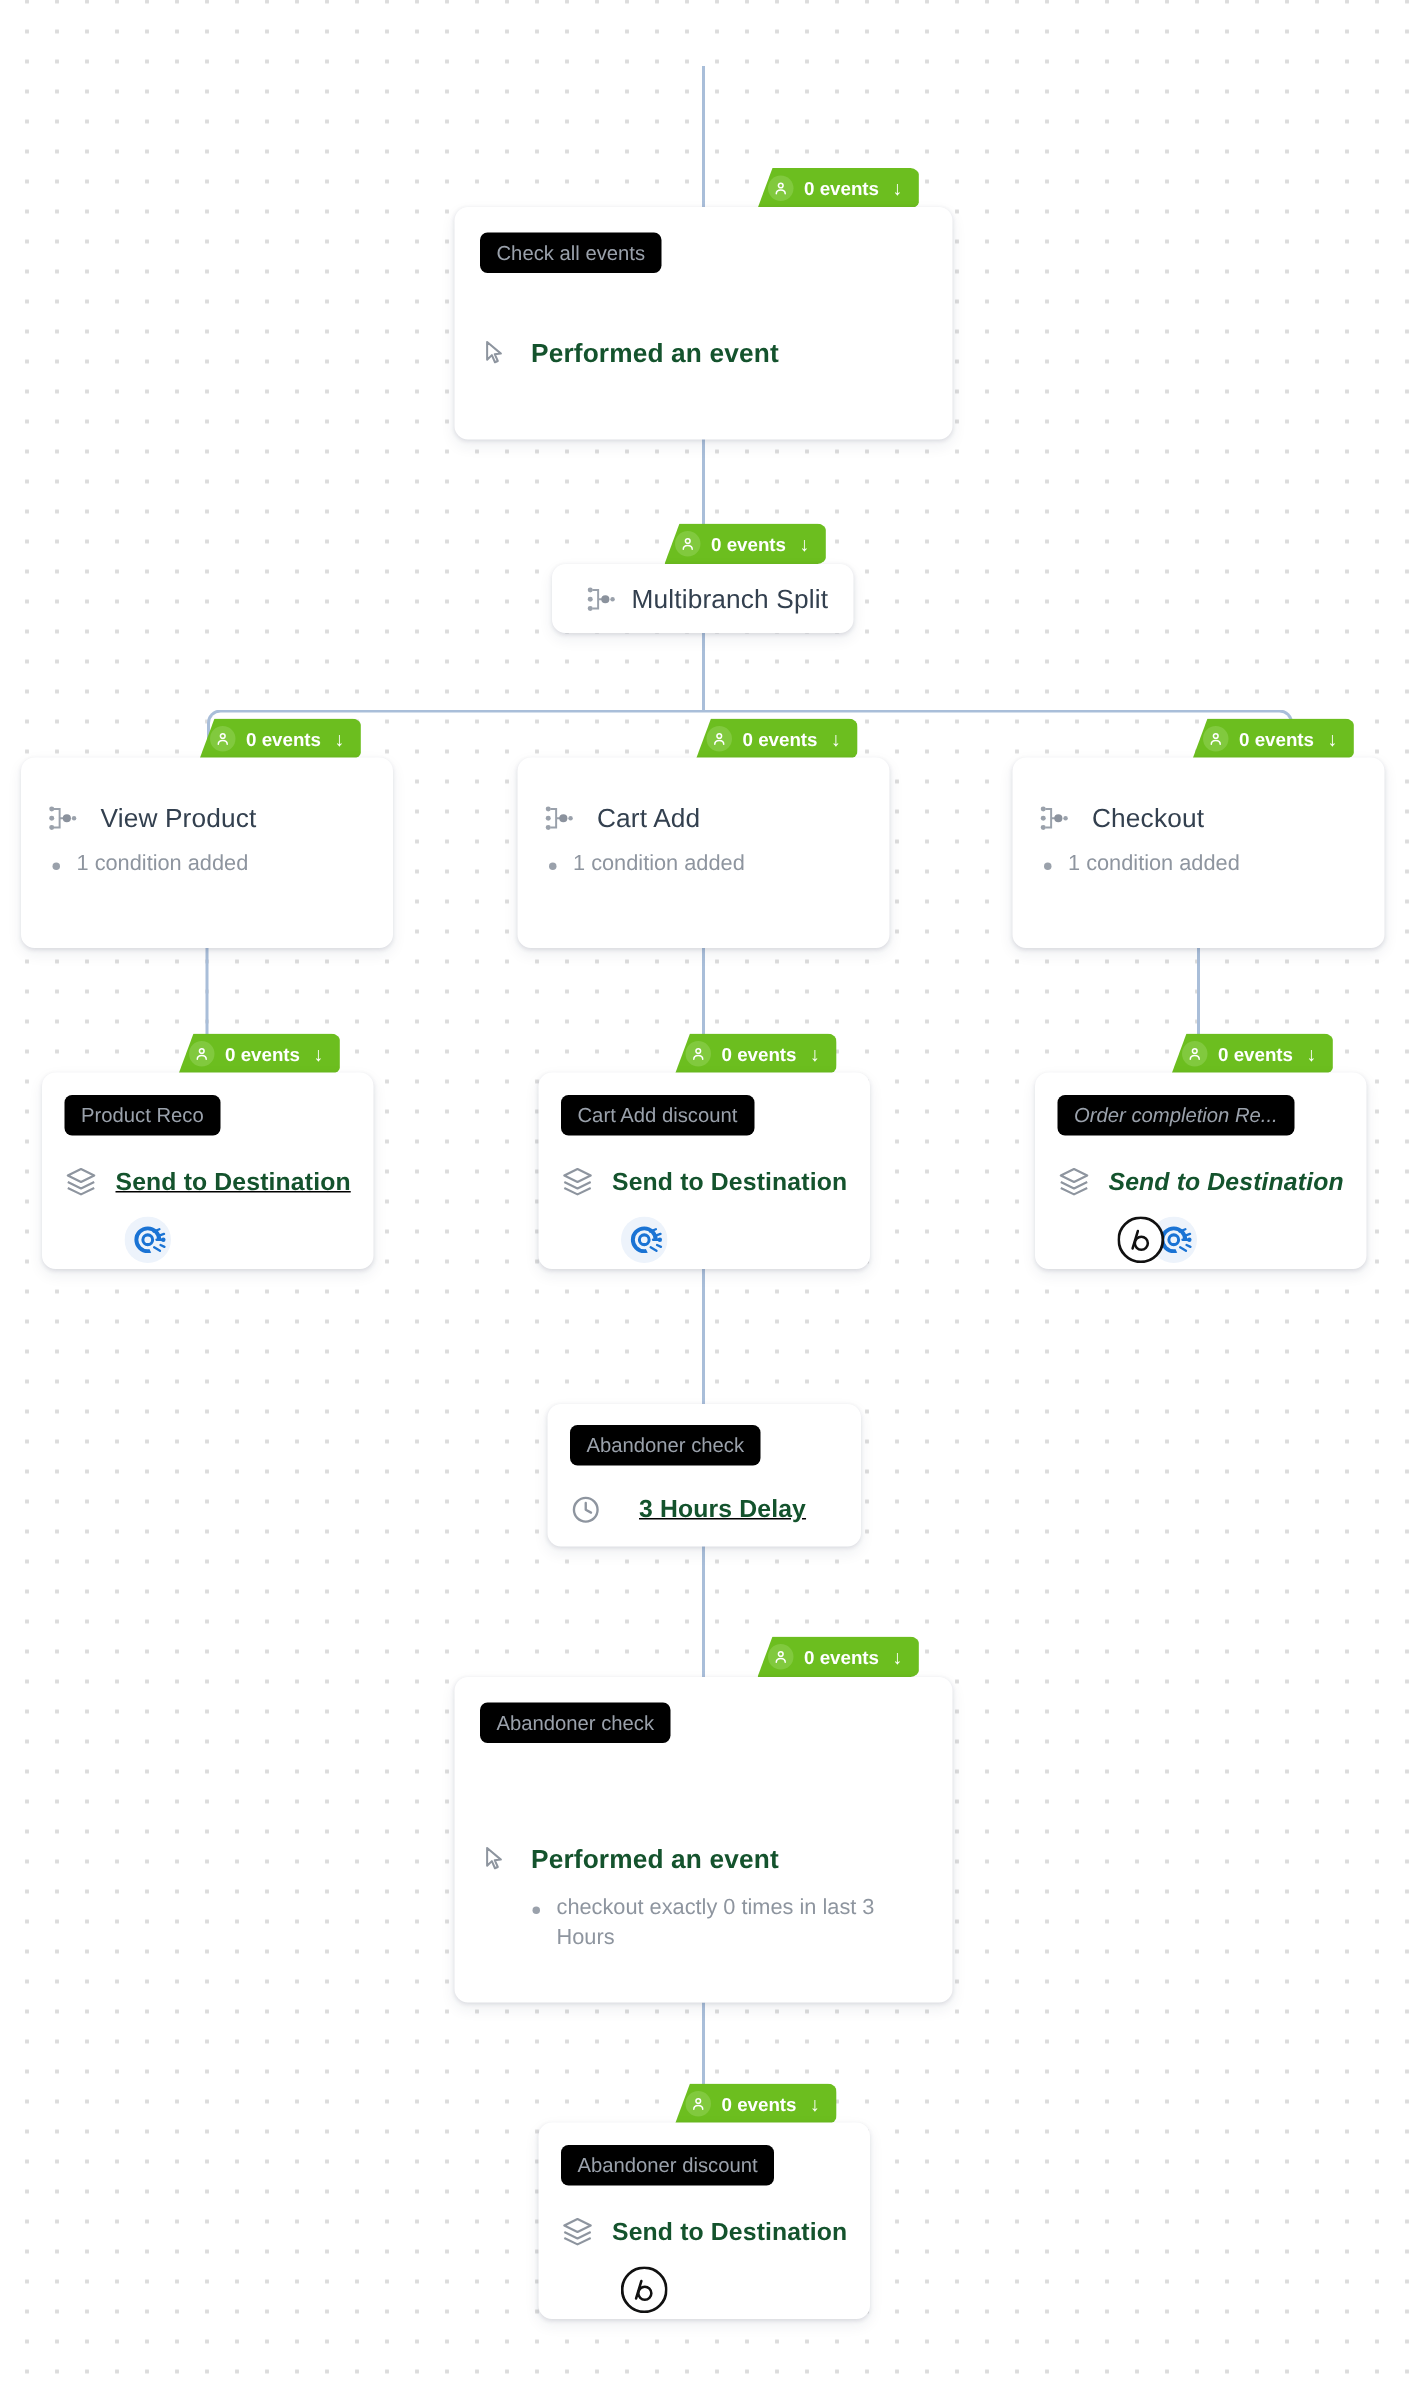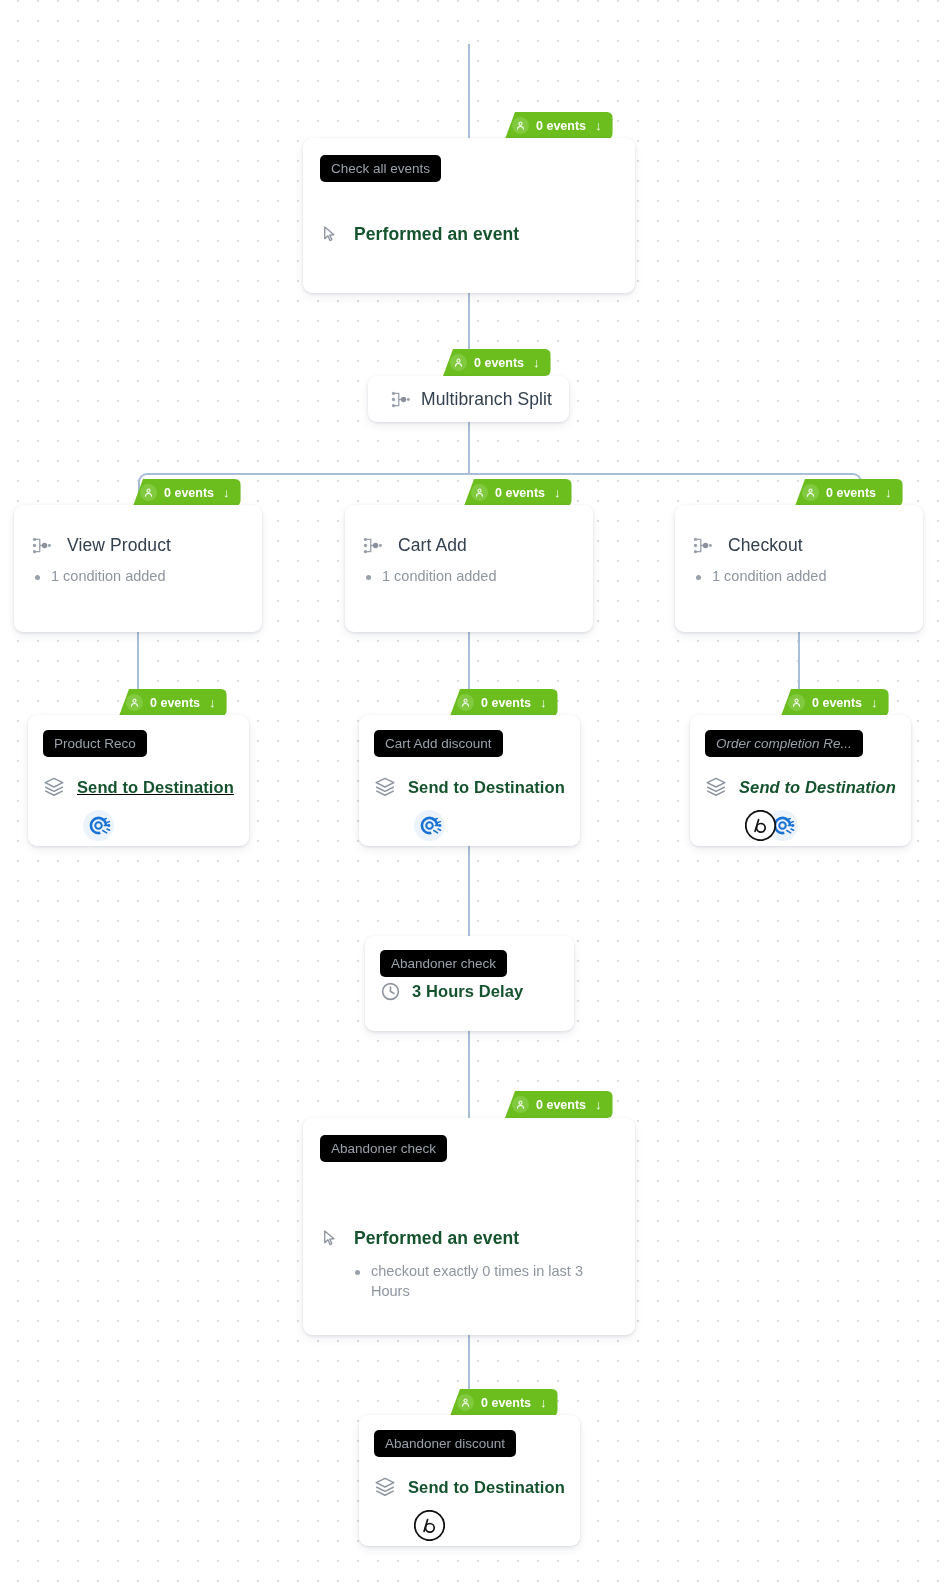--- a/index.html
+++ b/index.html
@@ -450,21 +450,21 @@
             <circle cx="33.4" cy="20" r="1.9" fill="#1a73d4"></circle>
           </svg>
         </span>
       </div>
     </div>
   </div>
 
   <div class="node" style="left:365px; top:936px; width:209px; height:95px;">
     <div class="card-pad" style="padding:14px 15px 0 15px;">
       <span class="chip">Abandoner check</span>
-      <div class="row-icon" style="gap:11px;">
+      <div class="row-icon" style="margin-top:14px; gap:25px;text-decoration:underline;">
         <span class="glyph">
           <svg width="21" height="21" viewBox="0 0 24 24" fill="none" stroke="#8e959f" stroke-width="1.8">
             <circle cx="12" cy="12" r="9"></circle>
             <path d="M12 6.8 L12 12 L16 14.2" stroke-linecap="round" stroke-linejoin="round"></path>
           </svg>
         </span>
         <span class="node-title bold" style="font-size:16.5px;">3 Hours Delay</span>
       </div>
     </div>
   </div>

